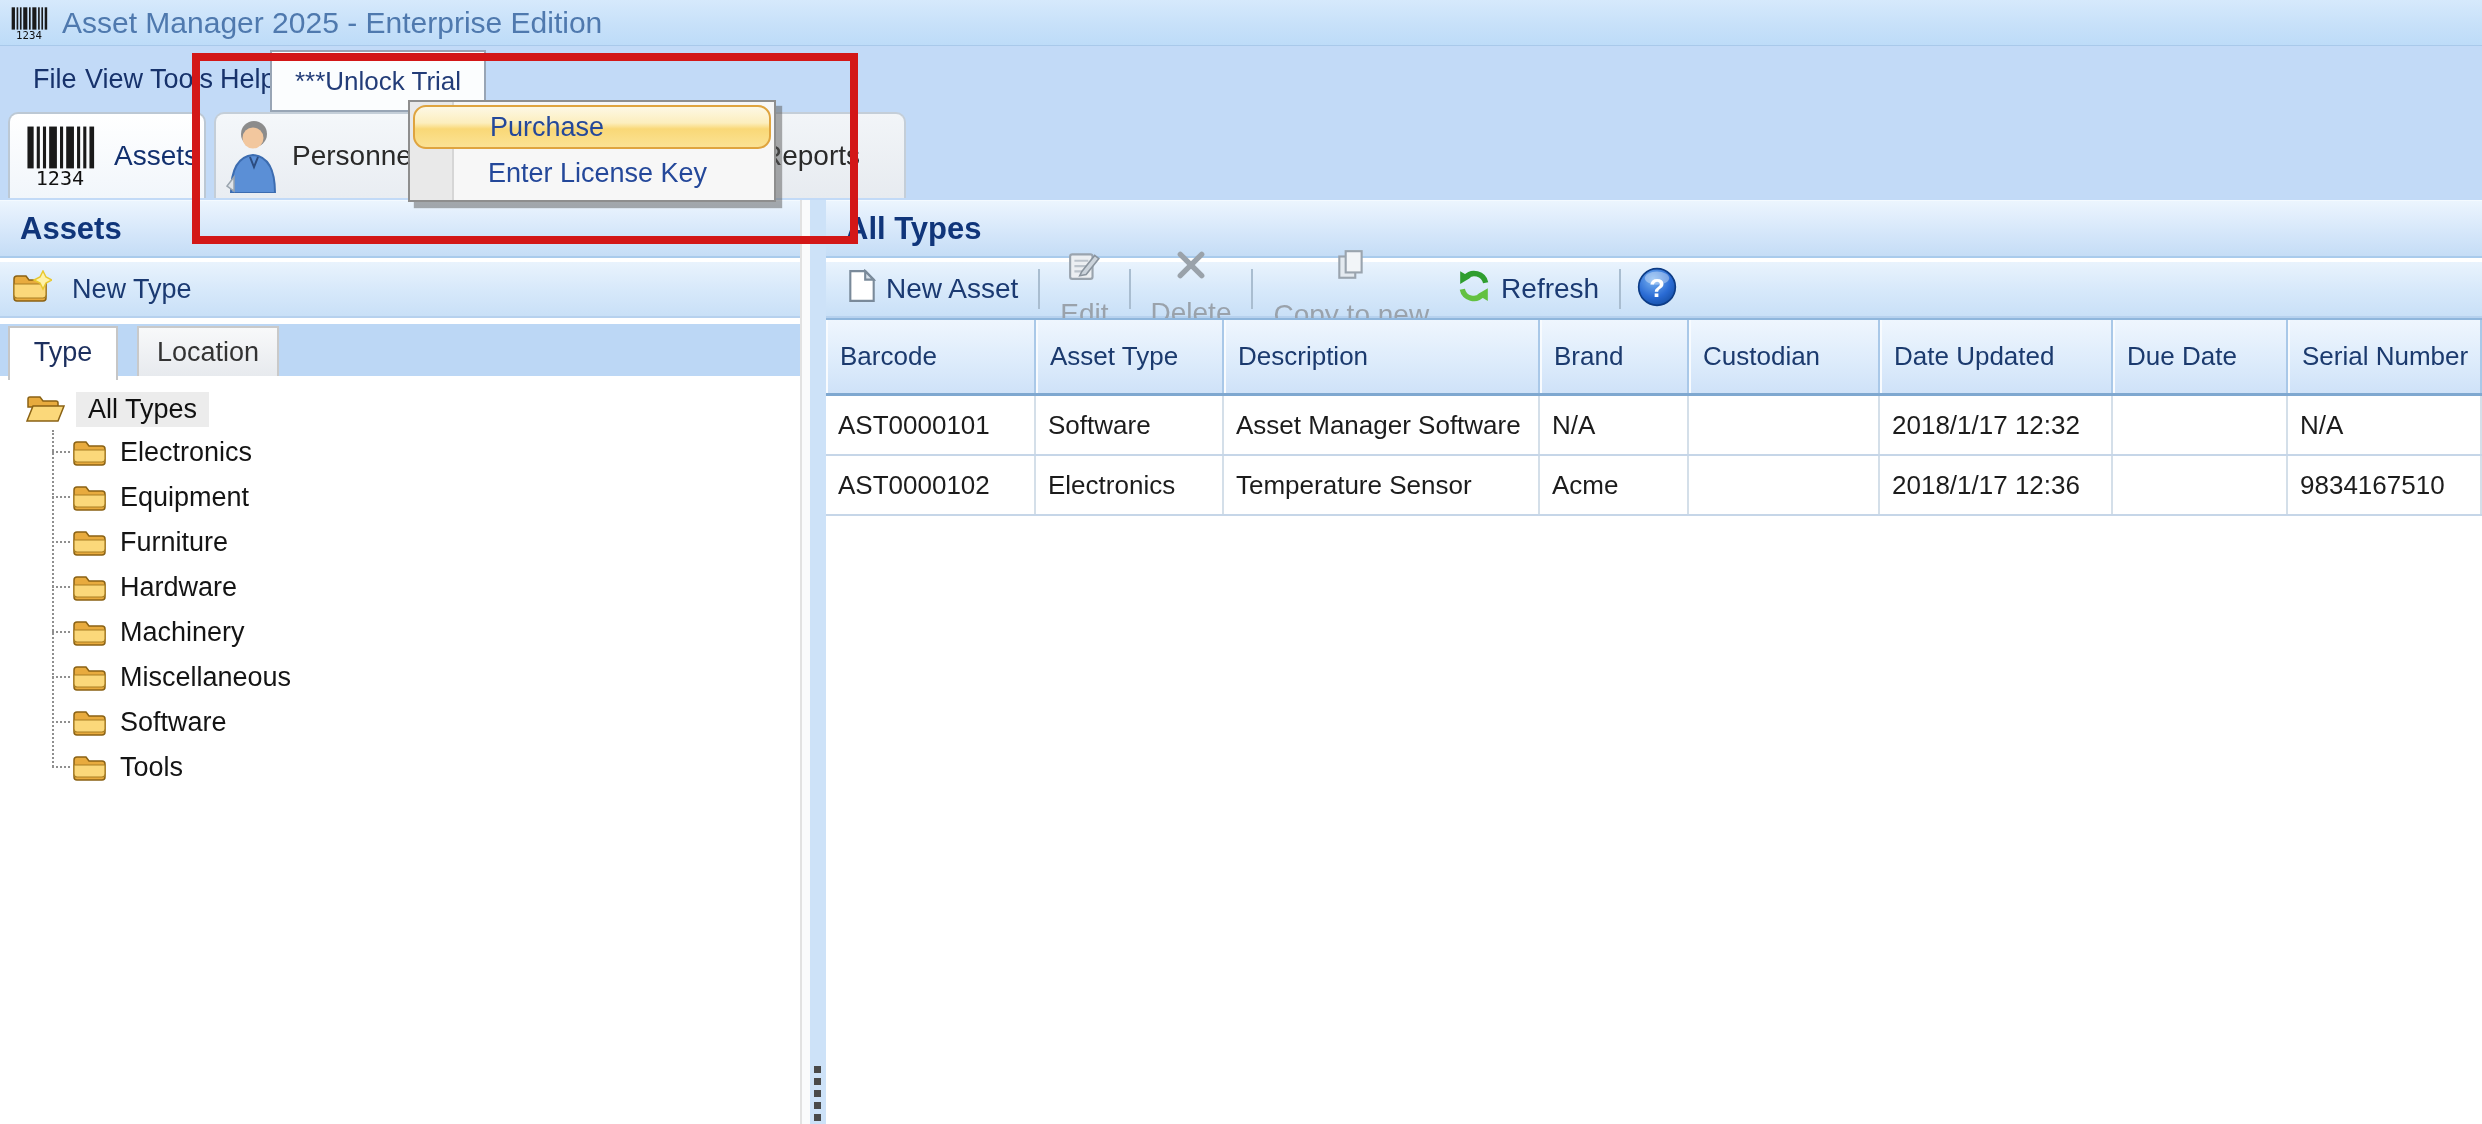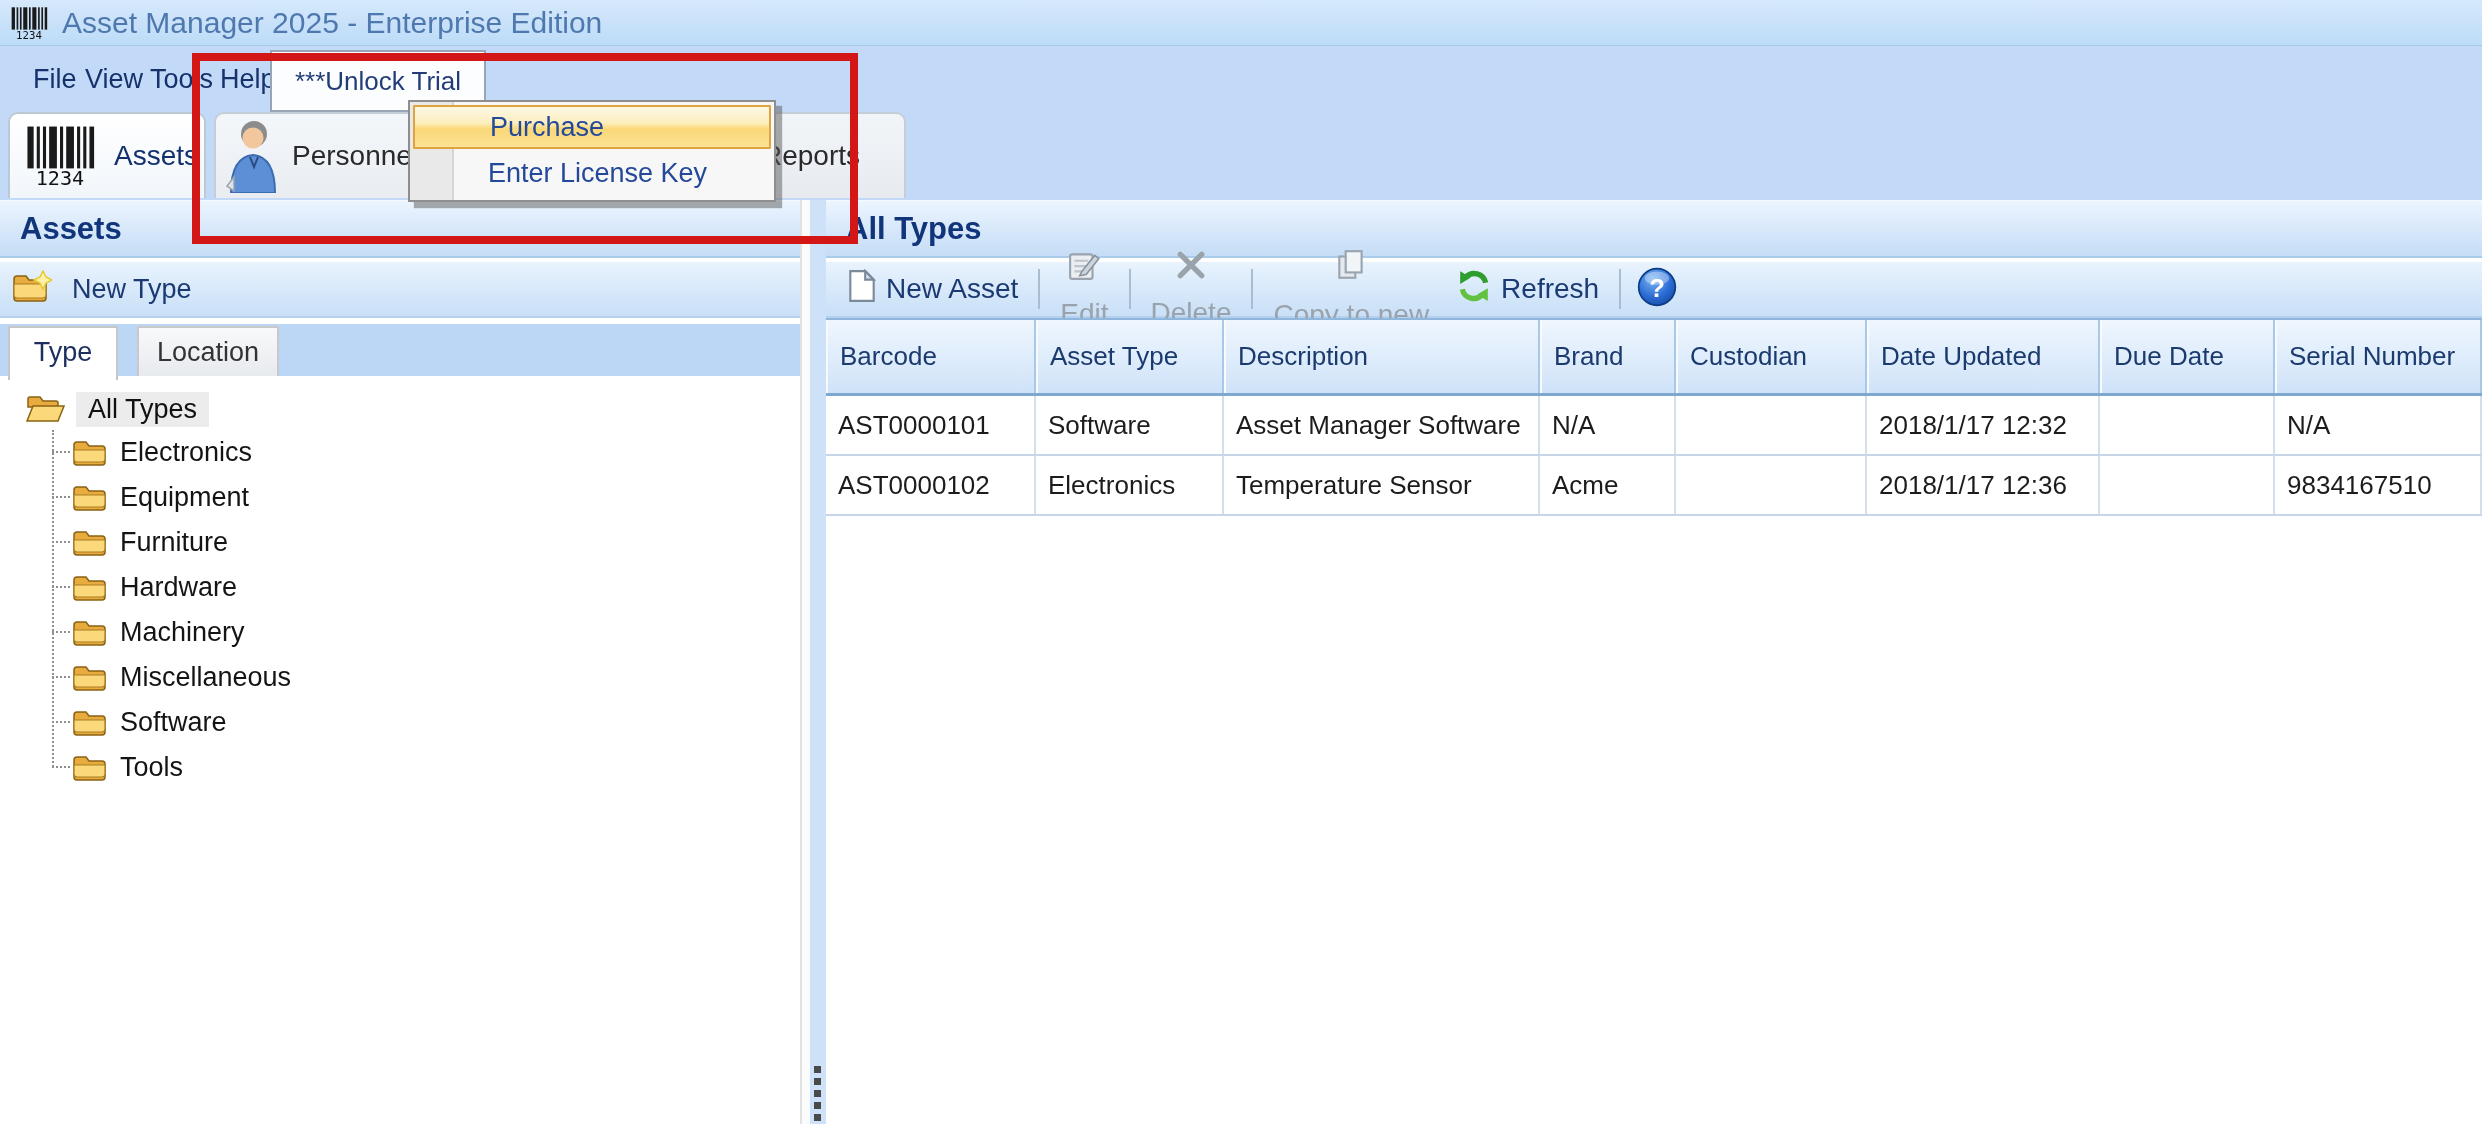--- a/index.html
+++ b/index.html
@@ -86,30 +86,30 @@
 
   
   .grid { flex:none; }
   .grid-header { display:flex; height:78px; border-top:2px solid #8fb6dc; border-bottom:3px solid #7fa8d0; }
   .gh-cell { background:linear-gradient(180deg,#eff6fe 0%,#dcebfb 60%,#cfe2f8 100%);
     border-left:2px solid #f8fbfe; border-right:2px solid #a9c8e8;
     color:#1b3a6e; font-size:26px; display:flex; align-items:center; padding-left:12px; flex:none; }
   .grid-row { display:flex; height:60px; border-bottom:2px solid #c6d6e8; background:#fff; }
   .gr-cell { border-right:2px solid #d4dfe9; padding-left:12px; display:flex; align-items:center;
     color:#1c1c1c; font-size:26px; flex:none; overflow:hidden; white-space:nowrap; }
-  .c0{width:210px;} .c1{width:188px;} .c2{width:316px;} .c3{width:136px;}
+  .c0{width:210px;} .c1{width:188px;} .c2{width:316px;} .c3{width:149px;}
   .c4{width:191px;} .c5{width:233px;} .c6{width:175px;} .c7{flex:1 1 auto !important; width:auto;}
 
   
   .dropdown { position:absolute; left:408px; top:100px; width:368px; z-index:90;
     background:#f7f7f7; border:2px solid #8e8e8e; padding:3px 0;
     box-shadow:6px 6px 1px rgba(90,90,90,.5); }
   .dd-gutter { position:absolute; left:0; top:0; bottom:0; width:44px; background:#e9e9e9; border-right:2px solid #d6d6d6; }
   .dd-item { position:relative; height:46px; line-height:44px; padding-left:78px; font-size:27px; color:#24489a; }
-  .dd-item.hl { margin:0 3px 2px 3px; height:44px; border:2px solid #dfa43f; border-radius:1px;
+  .dd-item.hl { margin:0 3px 2px 3px; height:44px; border:2px solid #dfa43f; border-radius:13px;
     background:linear-gradient(180deg,#fdf8e5 0%,#fceebd 40%,#f9d877 55%,#fbe294 100%);
     padding-left:75px; line-height:40px; }
 
   
   .red-rect { position:absolute; left:192px; top:53px; width:666px; height:191px;
     border:8px solid #d31717; z-index:100; pointer-events:none; }
 </style>
 </head>
 <body>
 

